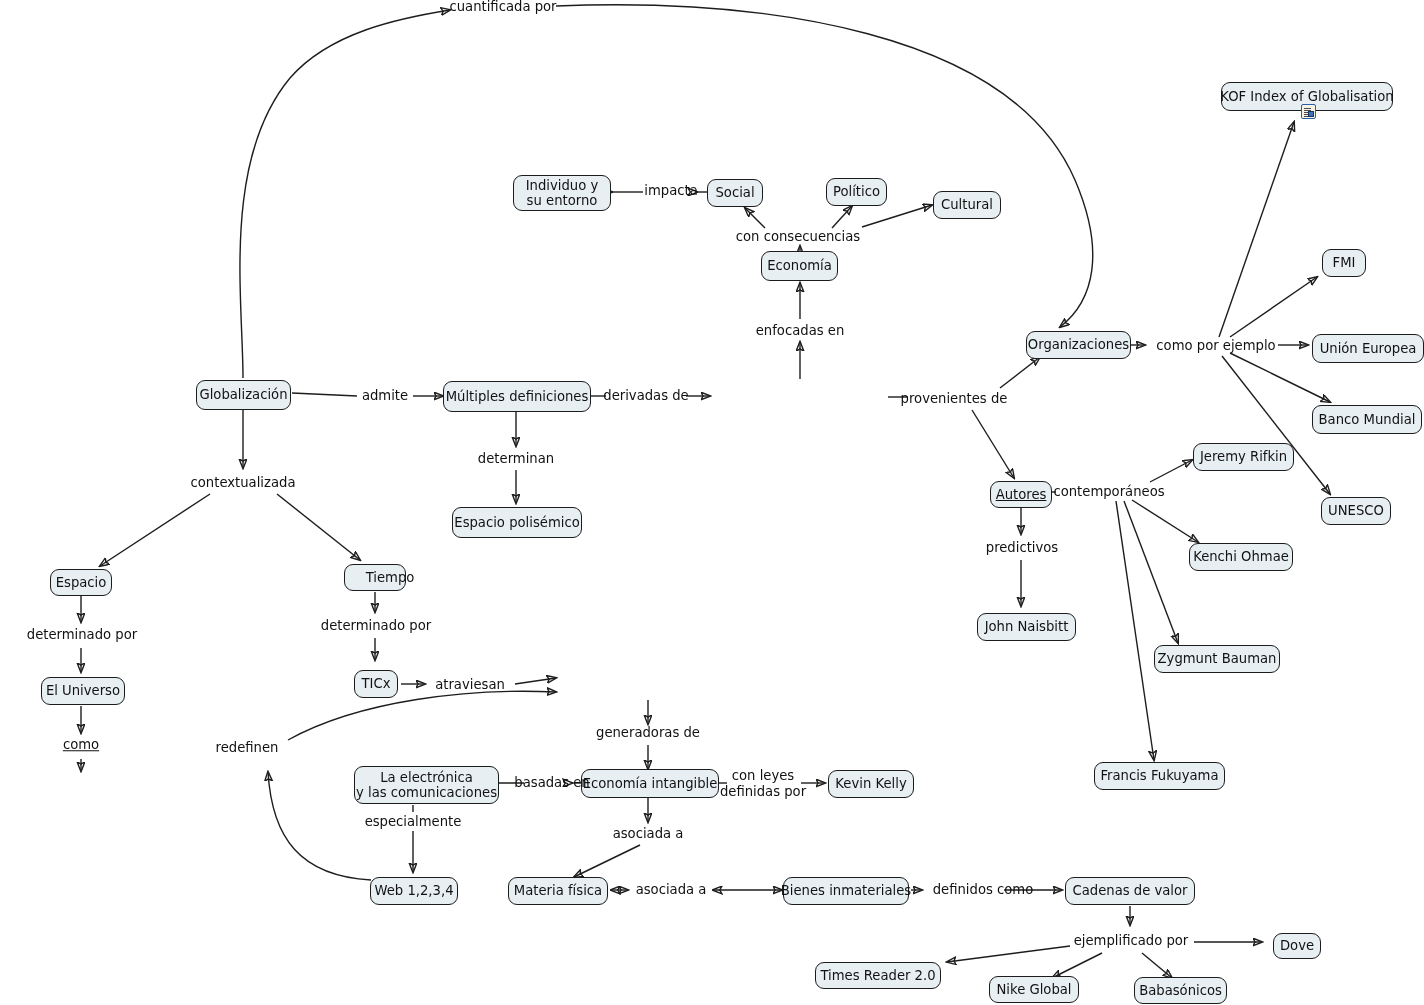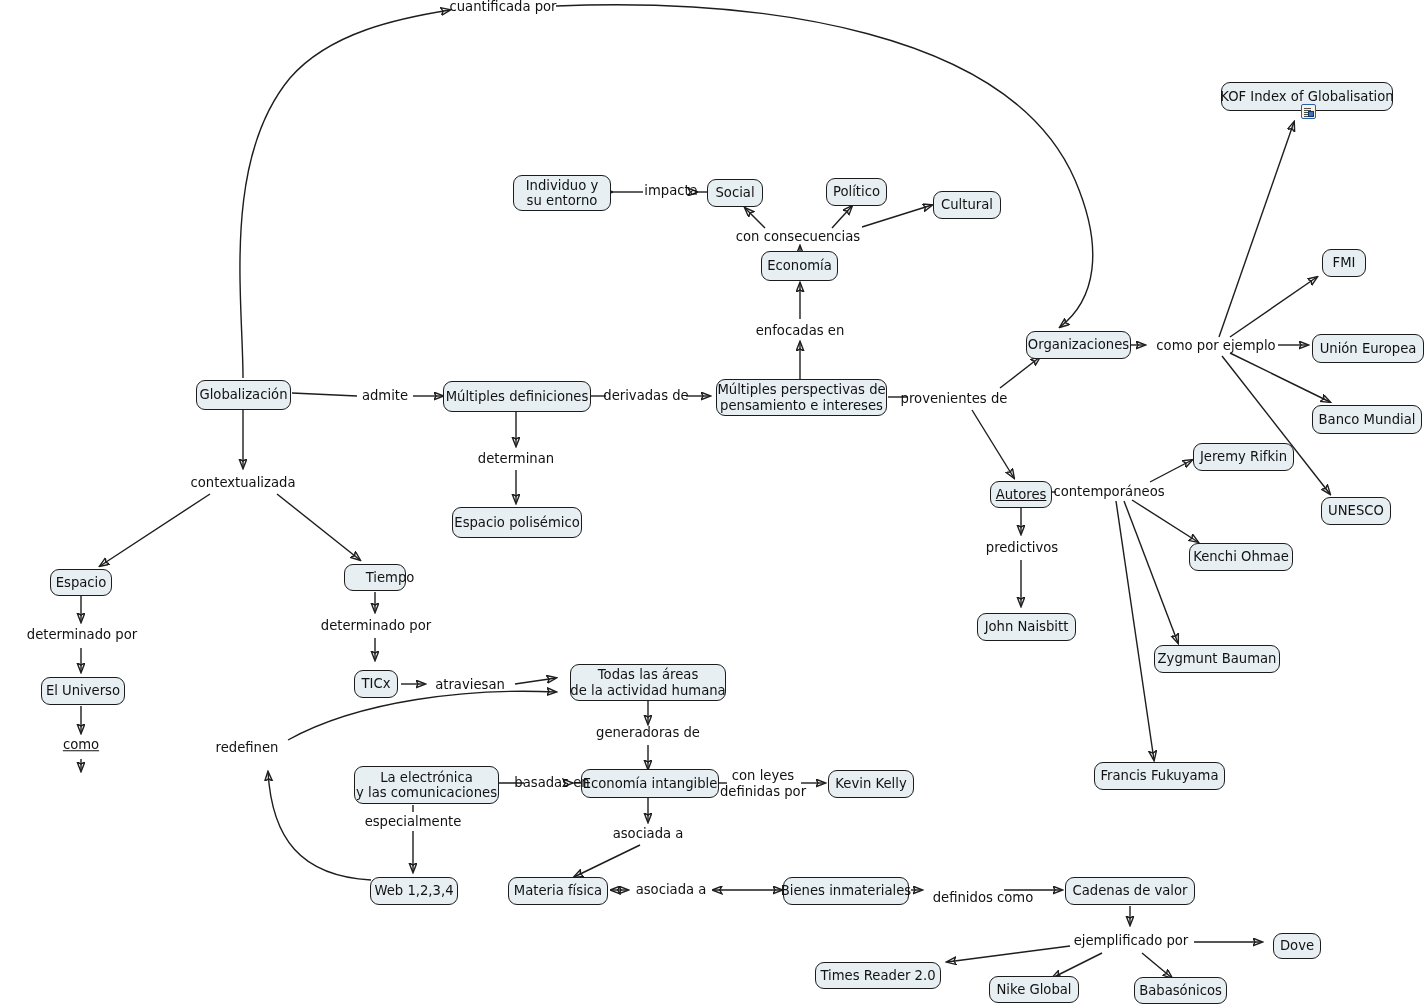--- a/index.html
+++ b/index.html
@@ -199,22 +199,20 @@
 
     <path d="M1142,953 L1172,978" marker-end="url(#ah)"></path>
   </svg>
 
   <div class="node" style="left:196px;top:380px;width:95px;height:30px;">Globalización</div>
 
   <div class="node" style="left:443px;top:381px;width:148px;height:31px;">Múltiples definiciones</div>
 
   <div class="node" style="left:452px;top:507px;width:130px;height:31px;">Espacio polisémico</div>
 
-  <div class="node" style="left:716px;top:379px;width:171px;height:37px;">Múltiples perspectivas de
-pensamiento e intereses</div>
 
   <div class="node" style="left:761px;top:251px;width:77px;height:30px;">Economía</div>
 
   <div class="node" style="left:707px;top:179px;width:56px;height:28px;">Social</div>
 
   <div class="node" style="left:826px;top:178px;width:61px;height:28px;">Político</div>
 
   <div class="node" style="left:933px;top:191px;width:68px;height:28px;">Cultural</div>
 
   <div class="node" style="left:513px;top:175px;width:98px;height:36px;">Individuo y
@@ -252,22 +250,20 @@
 
   <div class="node" style="left:50px;top:569px;width:62px;height:27px;">Espacio</div>
 
   <div class="node" style="left:41px;top:677px;width:84px;height:28px;">El Universo</div>
 
 
   <div class="node" style="left:344px;top:564px;width:62px;height:27px;padding-left:38px;">Tiempo</div>
 
   <div class="node" style="left:354px;top:670px;width:44px;height:28px;">TICx</div>
 
-  <div class="node" style="left:570px;top:664px;width:156px;height:37px;">Todas las áreas
-de la actividad humana</div>
 
   <div class="node" style="left:581px;top:769px;width:138px;height:29px;">Economía intangible</div>
 
   <div class="node" style="left:354px;top:766px;width:145px;height:38px;">La electrónica
 y las comunicaciones</div>
 
   <div class="node" style="left:370px;top:877px;width:88px;height:28px;">Web 1,2,3,4</div>
 
   <div class="node" style="left:828px;top:770px;width:86px;height:28px;">Kevin Kelly</div>
 
@@ -325,17 +321,17 @@
 
   <div class="lbl" style="left:413px;top:822px;">especialmente</div>
 
   <div class="lbl" style="left:763px;top:783px;">con leyes
 definidas por</div>
 
   <div class="lbl" style="left:648px;top:834px;">asociada a</div>
 
   <div class="lbl" style="left:671px;top:890px;">asociada a</div>
 
-  <div class="lbl" style="left:983px;top:890px;margin-top:8px;">definidos como</div>
+  <div class="lbl" style="left:983px;top:890px;">definidos como</div>
 
   <div class="lbl" style="left:1131px;top:941px;">ejemplificado por</div>
 
 </div>
 
 </body></html>

